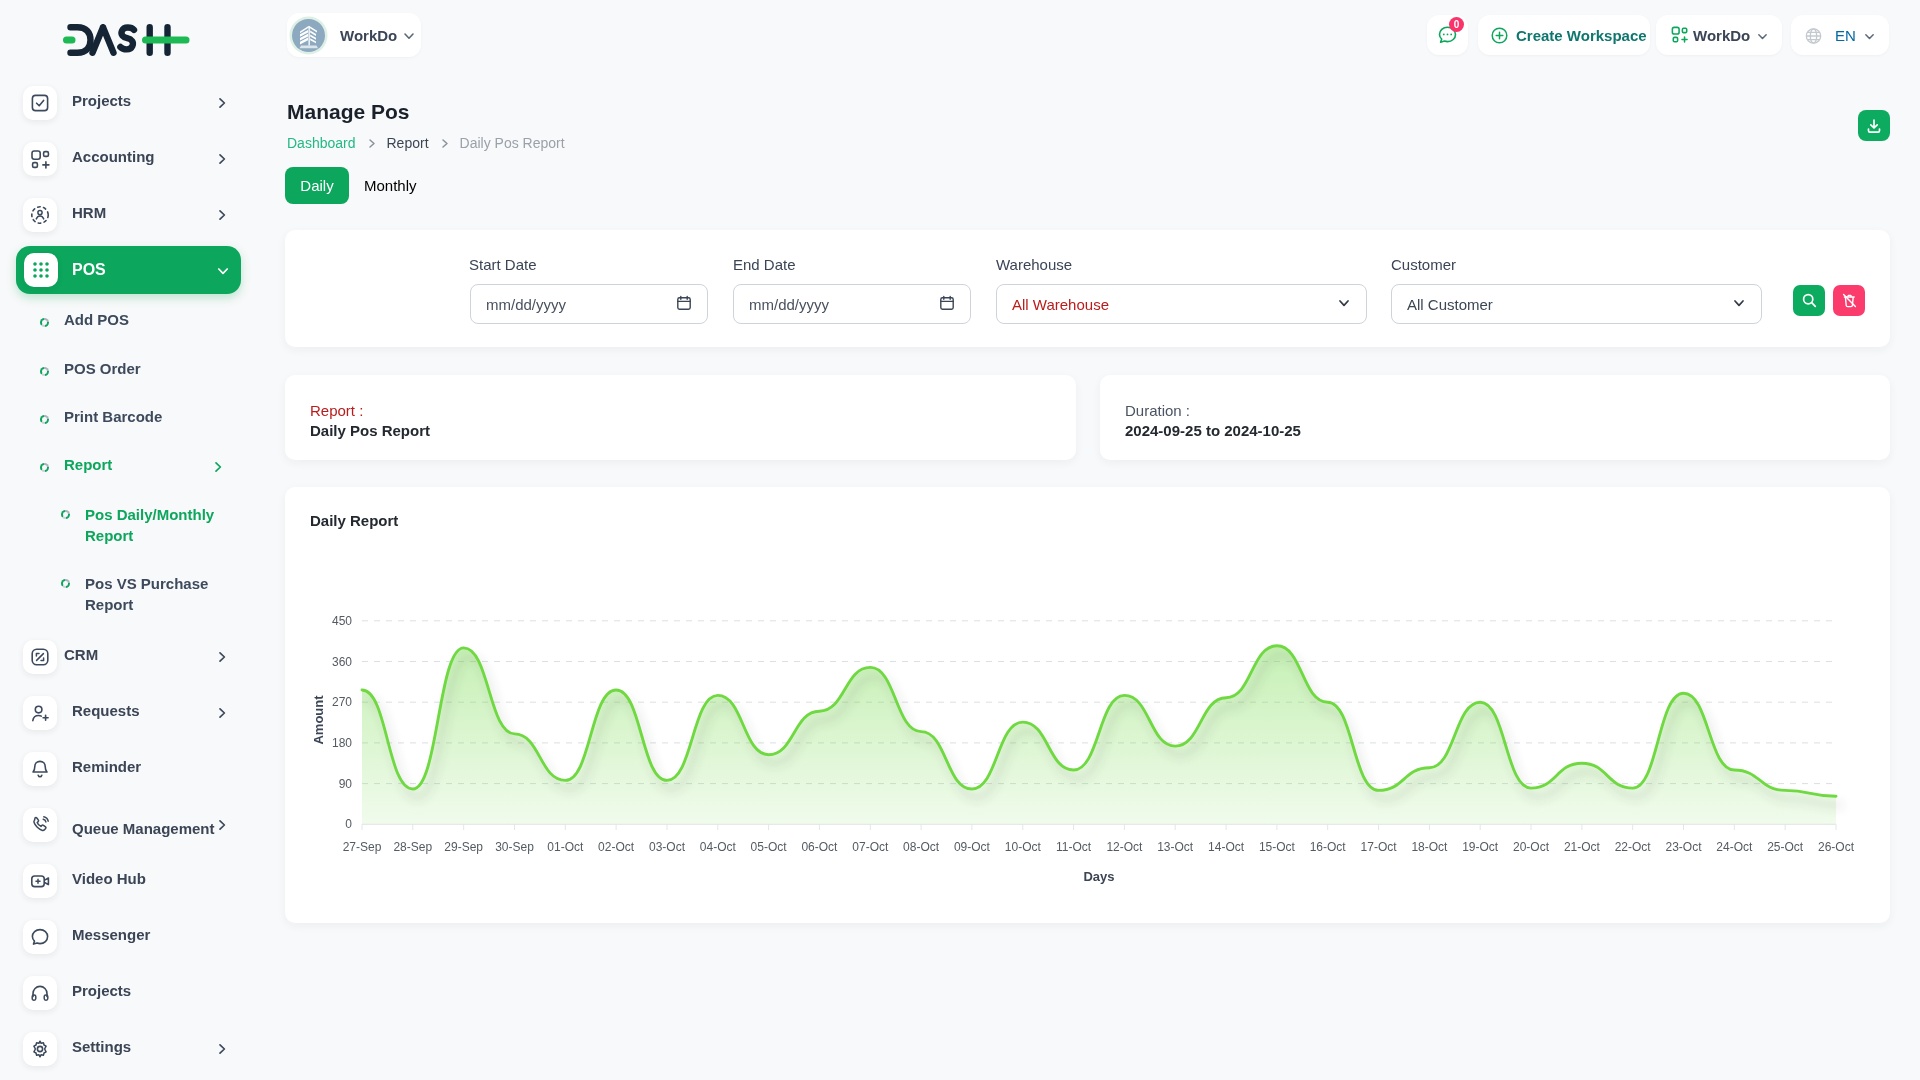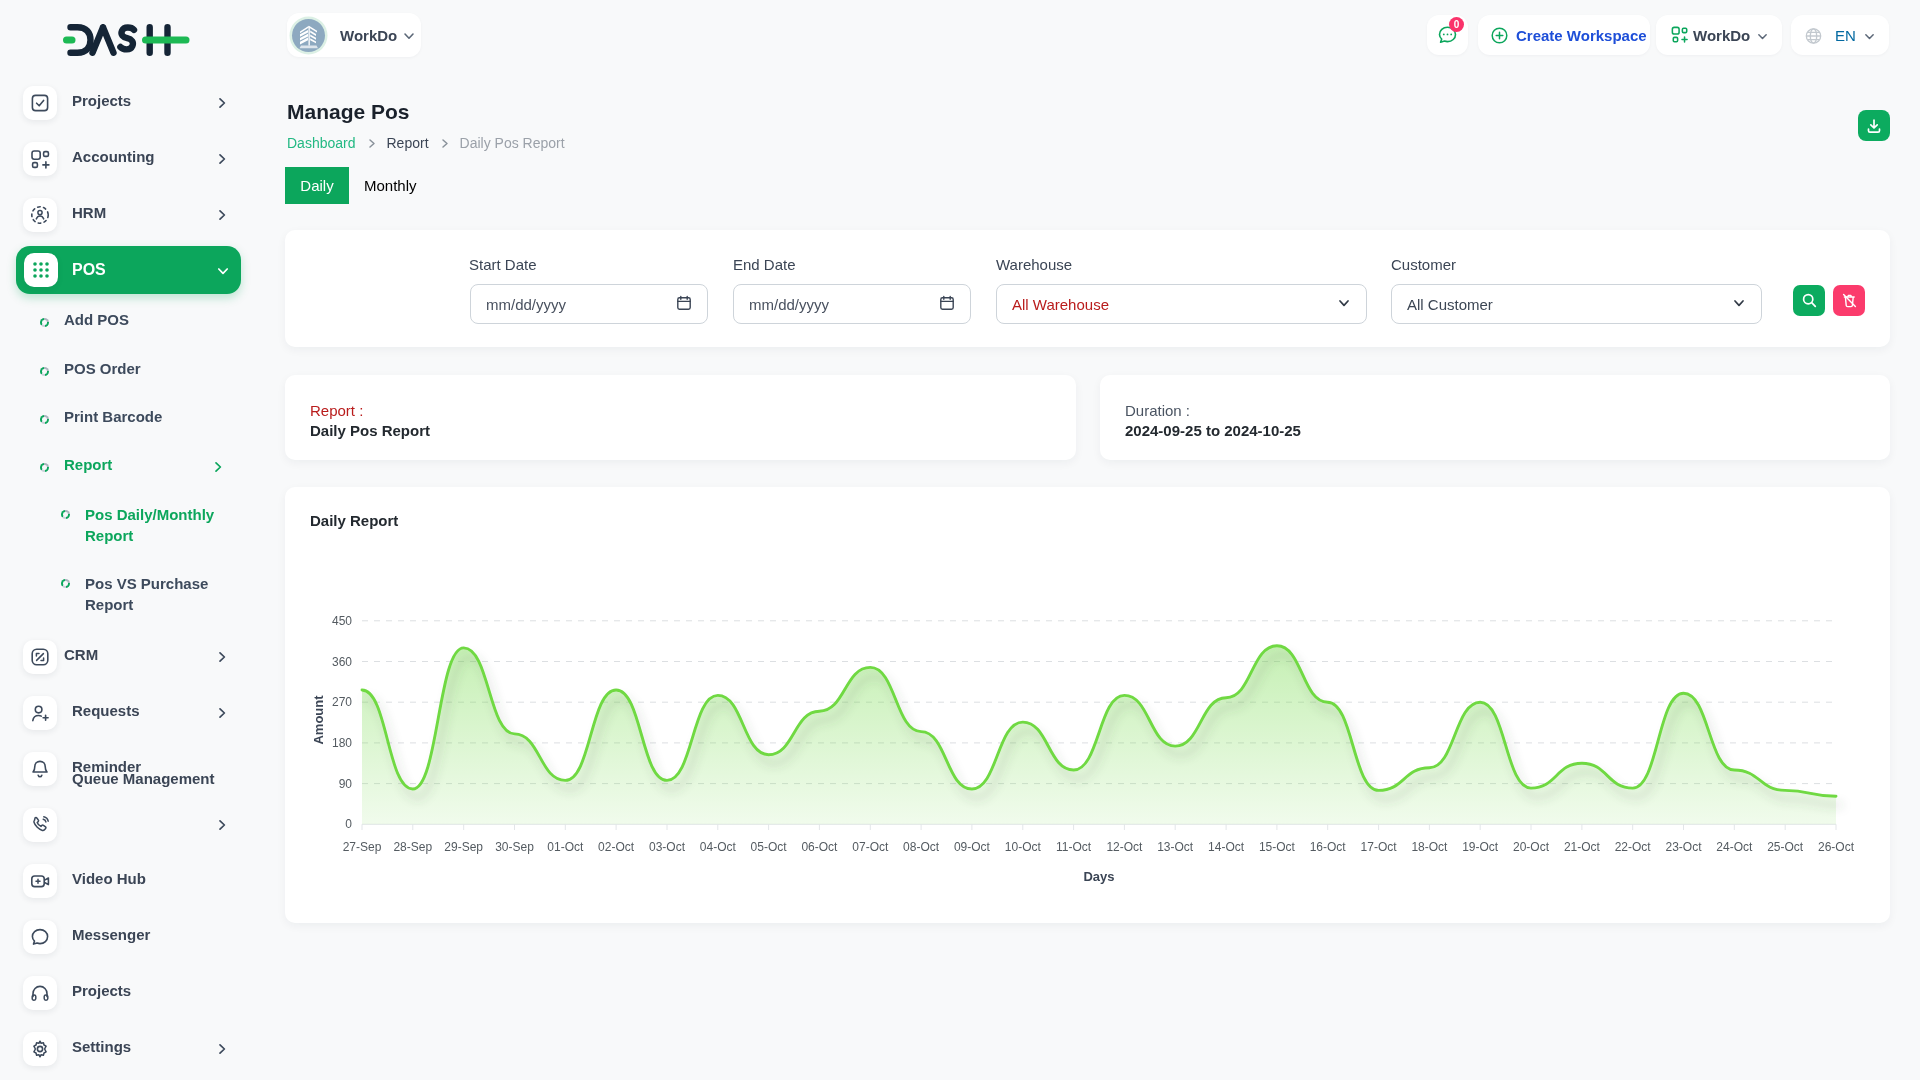--- a/index.html
+++ b/index.html
@@ -131,21 +131,21 @@
 <svg class="abs" style="left:215px;top:706px" width="14" height="14" viewBox="0 0 14 14">
     <path d="M5 2.8 L9.4 7 L5 11.2" fill="none" stroke="#3d4a5c" stroke-width="1.7" stroke-linecap="round" stroke-linejoin="round"></path>
   </svg>
 <div class="mtext" style="left:72px;top:758px">Reminder</div>
 <div class="iconbox" style="left:23px;top:752px">
     <svg width="22" height="22" viewBox="0 0 22 22">
       <path d="M11 3.4 c3.1 0 5.2 2.2 5.2 5.2 0 3.6 1.3 4.7 1.8 5.4 H4 c0.5-0.7 1.8-1.8 1.8-5.4 0-3 2.1-5.2 5.2-5.2z" fill="none" stroke="#3d4a5c" stroke-width="1.6" stroke-linejoin="round"></path>
       <path d="M9.2 17.2 c0.3 1 1 1.6 1.8 1.6 s1.5-0.6 1.8-1.6" fill="none" stroke="#3d4a5c" stroke-width="1.6" stroke-linecap="round"></path>
     </svg>
   </div>
-<div class="mtext" style="left:72px;top:770px">Queue Management</div>
+<div class="mtext" style="left:72px;top:820px">Queue Management</div>
 <div class="iconbox" style="left:23px;top:808px">
     <svg width="22" height="22" viewBox="0 0 22 22">
       <path d="M6.1 3.9 c0.5-0.5 1.3-0.4 1.7 0.1 l1.5 2 c0.4 0.5 0.3 1.2-0.1 1.6 l-1 1 c0.5 1.5 2.3 3.3 3.7 3.8 l1-1 c0.4-0.4 1.1-0.5 1.6-0.1 l2 1.5 c0.5 0.4 0.6 1.2 0.1 1.7 l-1.3 1.4 c-0.5 0.5-1.2 0.7-1.9 0.5 C9.8 15.5 6.1 11.8 5 8.2 4.8 7.5 5 6.7 5.5 6.2z" fill="none" stroke="#3d4a5c" stroke-width="1.5" stroke-linejoin="round"></path>
       <path d="M14.2 5.2 c1.4 0.3 2.4 1.3 2.7 2.7 M14.8 2.8 c2.3 0.5 4 2.2 4.4 4.4" fill="none" stroke="#3d4a5c" stroke-width="1.5" stroke-linecap="round"></path>
     </svg>
   </div>
 <svg class="abs" style="left:215px;top:818px" width="14" height="14" viewBox="0 0 14 14">
     <path d="M5 2.8 L9.4 7 L5 11.2" fill="none" stroke="#3d4a5c" stroke-width="1.7" stroke-linecap="round" stroke-linejoin="round"></path>
   </svg>
 <div class="mtext" style="left:72px;top:870px">Video Hub</div>
@@ -209,21 +209,21 @@
     <circle cx="11.5" cy="10.4" r="0.9" fill="#0ca65c"></circle>
     <circle cx="15.2" cy="10.4" r="0.9" fill="#0ca65c"></circle>
   </svg>
 <div class="abs" style="left:1449px;top:17px;width:15px;height:15px;border-radius:50%;background:#fa336b;color:#fff;font-size:10px;text-align:center;line-height:15px;font-weight:600">0</div>
 
 <div class="wbox" style="left:1478px;top:15px;width:172px;height:40px"></div>
 <svg class="abs" style="left:1491px;top:27px" width="17" height="17" viewBox="0 0 17 17">
     <circle cx="8.5" cy="8.5" r="7.3" fill="none" stroke="#0ca65c" stroke-width="1.5"></circle>
     <path d="M8.5 5.2 v6.6 M5.2 8.5 h6.6" stroke="#0ca65c" stroke-width="1.5" stroke-linecap="round"></path>
   </svg>
-<div class="abs" style="left:1516px;top:27px;font-size:15px;font-weight:600;color:#1d4ed8">Create Workspace</div>
+<div class="abs" style="left:1516px;top:27px;font-size:15px;font-weight:600;color:#0f766e">Create Workspace</div>
 
 <div class="wbox" style="left:1656px;top:15px;width:126px;height:40px"></div>
 <svg class="abs" style="left:1670px;top:25px" width="20" height="20" viewBox="0 0 22 22">
     <rect x="2.6" y="2.6" width="7.4" height="7.4" rx="2" fill="none" stroke="#0ca65c" stroke-width="1.7"></rect>
     <rect x="13.6" y="3.6" width="4.8" height="4.8" rx="1.3" fill="none" stroke="#0ca65c" stroke-width="1.7"></rect>
     <rect x="3.6" y="13.6" width="4.8" height="4.8" rx="1.3" fill="none" stroke="#0ca65c" stroke-width="1.7"></rect>
     <path d="M16 13.2 v5.6 M13.2 16 h5.6" stroke="#0ca65c" stroke-width="1.7" stroke-linecap="round" fill="none"></path>
   </svg>
 <div class="abs" style="left:1693px;top:27px;font-size:15px;font-weight:600;color:#3b4555">WorkDo</div>
 <svg class="abs" style="left:1757px;top:31px" width="11" height="11" viewBox="0 0 12 12">
@@ -248,21 +248,21 @@
 <span style="color:#23b983">Dashboard</span>
     <svg width="9" height="13" viewBox="0 0 9 13" style="margin:0 11px">
       <path d="M3 3 L7 6.5 L3 10" fill="none" stroke="#8a929b" stroke-width="1.5" stroke-linecap="round" stroke-linejoin="round"></path>
     </svg>
     <span>Report</span>
     <svg width="9" height="13" viewBox="0 0 9 13" style="margin:0 11px">
       <path d="M3 3 L7 6.5 L3 10" fill="none" stroke="#8a929b" stroke-width="1.5" stroke-linecap="round" stroke-linejoin="round"></path>
     </svg>
     <span style="color:#9ba1a9">Daily Pos Report</span>
   </div>
-<div class="abs" style="left:285px;top:167px;width:64px;height:37px;background:#0ca65c;border-radius:0;color:#fff;font-size:15px;text-align:center;line-height:37px">Daily</div>
+<div class="abs" style="left:285px;top:167px;width:64px;height:37px;background:#0ca65c;border-radius:8px;color:#fff;font-size:15px;text-align:center;line-height:37px">Daily</div>
 <div class="abs" style="left:364px;top:177px;font-size:15px;color:#000000">Monthly</div>
 <div class="abs dlbtn" style="left:1858px;top:110px">
     <svg width="16" height="16" viewBox="0 0 16 16">
       <path d="M8 2 v7.5 M4.8 6.8 L8 10 L11.2 6.8" fill="none" stroke="#fff" stroke-width="1.7" stroke-linecap="round" stroke-linejoin="round"></path>
       <path d="M2.5 11 v1.7 c0 0.9 0.7 1.4 1.5 1.4 h8 c0.8 0 1.5-0.5 1.5-1.4 V11" fill="none" stroke="#fff" stroke-width="1.7" stroke-linecap="round"></path>
     </svg>
   </div>
 
 <div class="card" style="left:285px;top:230px;width:1605px;height:117px"></div>
 <div class="flabel" style="left:469px;top:256px">Start Date</div>

